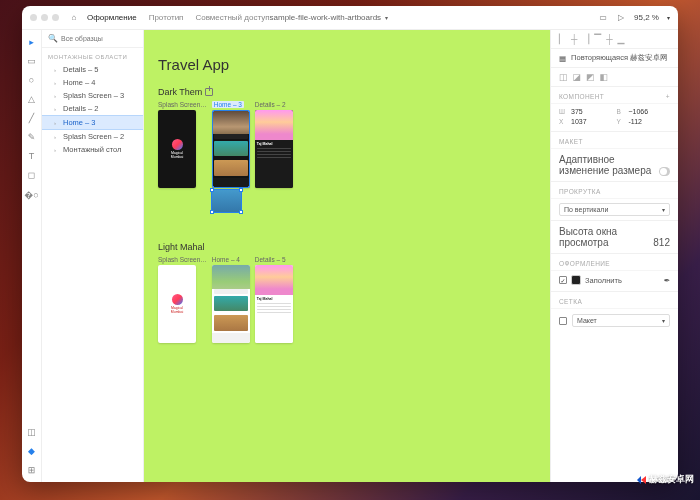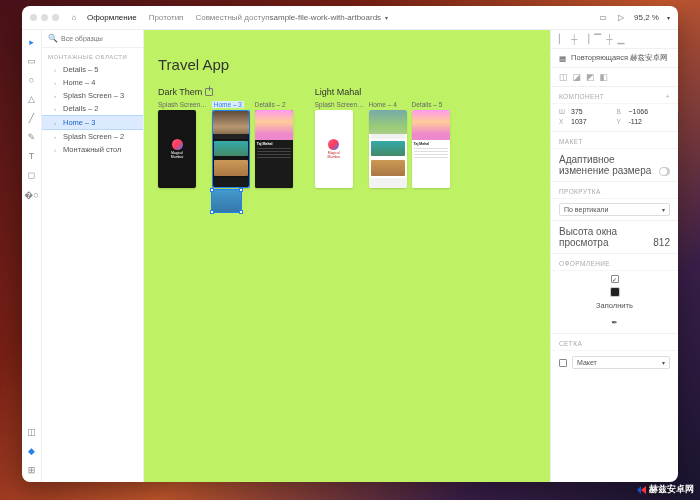--- a/index.html
+++ b/index.html
@@ -29,21 +29,21 @@
 .search-row { display: flex; align-items: center; gap: 3px; padding: 4px 6px 4px 6px; border-bottom: 1px solid #f0f0f0; }
 .search-row .q { font-size: 8px; }
 .search-row input { flex: 1; border: none; outline: none; font-size: 7px; background: transparent; text-decoration: underline; }
 .section-h { font-size: 6px; letter-spacing: .5px; text-transform: uppercase; color: #aaa; padding: 6px 6px 3px 6px; }
 .layer { display: flex; align-items: center; gap: 3px; padding: 2px 6px 2px 12px; cursor: pointer; font-size: 7.5px; color: #555; }
 .layer .chev { width: 6px; font-size: 6px; color: #999; }
 .layer.sel { background: #dbeafe; color: #1c63c9; border-top: 1px solid #b7d6fb; border-bottom: 1px solid #b7d6fb; }
 
 .canvas { flex: 1; background: #bef264; position: relative; overflow: hidden; padding: 26px 14px; }
 .doc-h { font-size: 15px; font-weight: 400; color: #333; margin-bottom: 14px; }
-.themes { display: flex; gap: 22px; }
+.themes { display: flex; gap: 30px; flex-direction: column; }
 .theme-col { display: flex; flex-direction: column; }
 .theme-title { font-size: 9px; color: #333; margin-bottom: 4px; display: flex; align-items: center; gap: 3px; }
 .arts { display: flex; gap: 5px; align-items: flex-start; }
 .art-wrap { display: flex; flex-direction: column; align-items: flex-start; }
 .art-label { font-size: 6.5px; color: #666; margin-bottom: 2px; white-space: nowrap; }
 .art-label.sel { color: #2680eb; background: #dceafd; padding: 0 2px; border-radius: 1px; }
 .art { width: 38px; border-radius: 2px; overflow: hidden; box-shadow: 0 1px 2px rgba(0,0,0,.15); display: flex; flex-direction: column; }
 .art.dark { background: #141414; height: 78px; }
 .art.light { background: #fff; height: 78px; }
 .art.selected { outline: 1.5px solid #2680eb; outline-offset: -1px; position: relative; }
@@ -79,25 +79,25 @@
 .rp-section-h { font-size: 6.5px; letter-spacing: .4px; text-transform: uppercase; color: #aaa; padding: 6px 8px 3px 8px; border-bottom: 1px solid #f5f5f5; display: flex; justify-content: space-between; }
 .coord-grid { display: grid; grid-template-columns: 8px 1fr 8px 1fr; gap: 3px 4px; padding: 4px 8px 6px 8px; font-size: 7px; align-items: center; border-bottom: 1px solid #f0f0f0; }
 .coord-grid .lbl { color: #aaa; font-size: 6.5px; }
 .coord-grid .val { color: #333; }
 .rp-field { padding: 4px 8px; border-bottom: 1px solid #f0f0f0; }
 .sel-box { border: 1px solid #ddd; border-radius: 2px; padding: 2px 4px; display: flex; justify-content: space-between; align-items: center; font-size: 7px; }
 .toggle { width: 16px; height: 9px; border-radius: 5px; background: #ccc; position: relative; }
 .toggle::after { content: ''; position: absolute; width: 7px; height: 7px; border-radius: 50%; background: #fff; top: 1px; left: 1px; }
 .inline-row { display: flex; justify-content: space-between; align-items: flex-end; padding: 5px 8px; border-bottom: 1px solid #f0f0f0; font-size: 10px; }
 .swatch { width: 10px; height: 10px; border-radius: 2px; background: #222; border: 1px solid #ccc; }
-.fill-row { display: flex; align-items: center; gap: 4px; padding: 4px 8px 6px 8px; border-bottom: 1px solid #f0f0f0; flex-direction: column; }
+.fill-row { display: flex; align-items: center; gap: 4px; padding: 4px 8px 6px 8px; border-bottom: 1px solid #f0f0f0; }
 .chk { width: 8px; height: 8px; border: 1px solid #888; border-radius: 1px; display: inline-flex; align-items: center; justify-content: center; font-size: 6px; color: #333; }
 .grid-row { padding: 5px 8px; display: flex; align-items: center; gap: 5px; }
 
-.wm { position: absolute; right: 6px; bottom: 4px; font-size: 9px; font-weight: 700; color: #fff; text-shadow: 0 1px 2px rgba(0,0,0,.6); display: flex; align-items: center; gap: 2px; }
+.wm { position: absolute; right: 6px; bottom: 14px; font-size: 9px; font-weight: 700; color: #fff; text-shadow: 0 1px 2px rgba(0,0,0,.6); display: flex; align-items: center; gap: 2px; }
 .wm .wlogo { width: 10px; height: 10px; }
 .share-ico { width: 8px; height: 8px; border: 1px solid #777; border-radius: 1px; display: inline-block; position: relative; }
 .share-ico::after { content: ''; position: absolute; top: -3px; left: 3px; width: 1px; height: 5px; background: #777; }
 </style>
 </head>
 <body>
 
 <div class="window">
 
   <div class="topbar">

